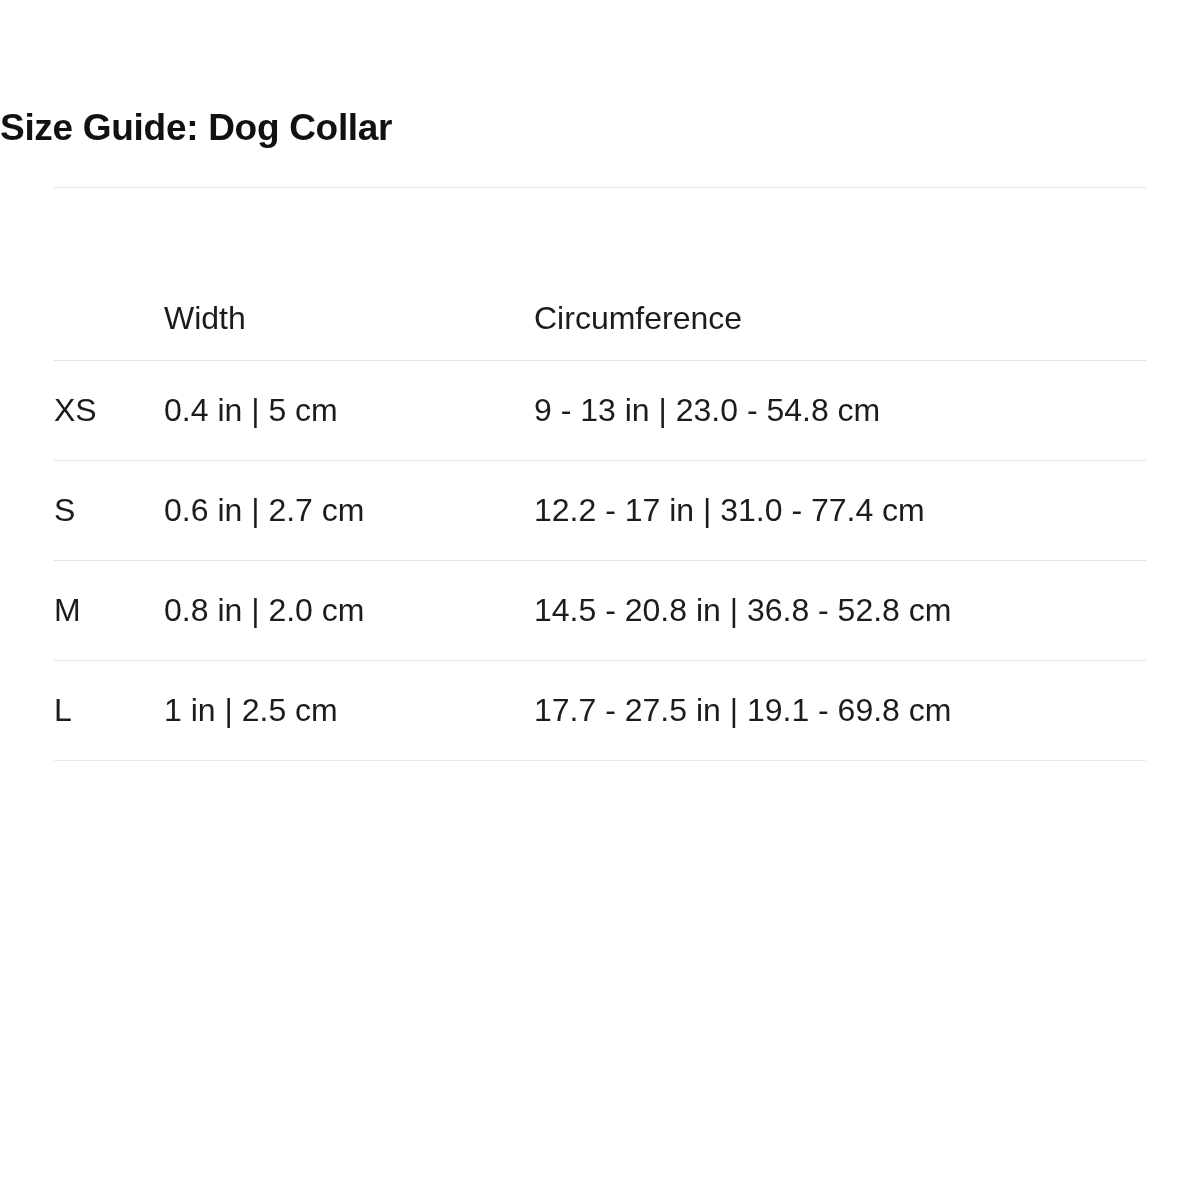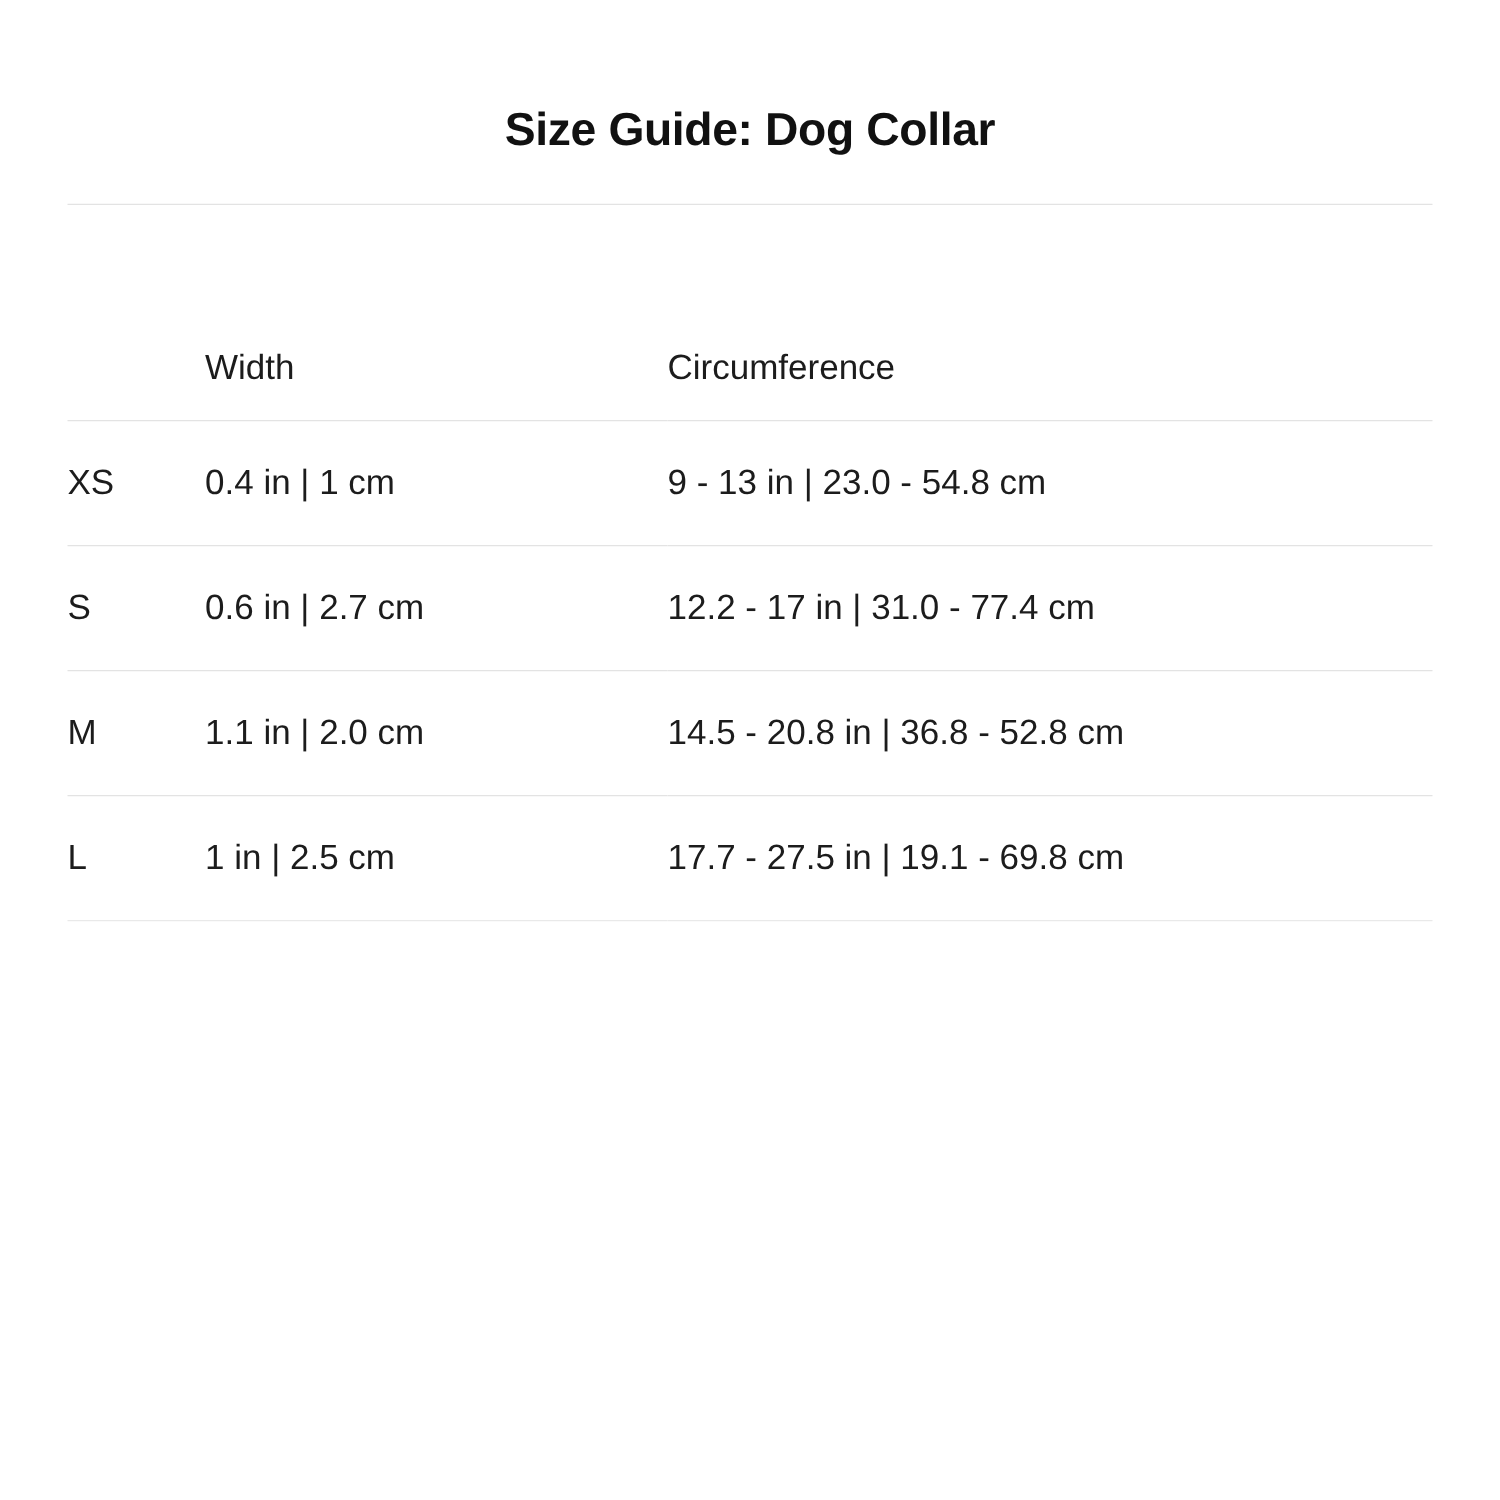--- a/index.html
+++ b/index.html
@@ -14,27 +14,26 @@
     color: #1a1a1a;
     overflow: hidden;
   }
   .page {
     position: relative;
     width: 1200px;
     height: 1200px;
     box-sizing: border-box;
   }
   .title {
-    text-align: center;
     font-size: 37px;
     font-weight: bold;
     letter-spacing: -0.3px;
     color: #111111;
     margin: 0;
-    padding-top: 84px;
+    padding-top: 108px;
     line-height: 1.1;
   }
   .title-rule {
     height: 1px;
     background: #e3e3e3;
     margin: 38px 54px 0 54px;
   }
   .table-wrap {
     margin: 0 54px;
     padding-top: 92px;
@@ -45,21 +44,21 @@
     table-layout: fixed;
   }
   table.size-table col.c-size { width: 110px; }
   table.size-table col.c-width { width: 370px; }
   table.size-table col.c-circ  { width: auto; }
 
   table.size-table th,
   table.size-table td {
     text-align: left;
     font-weight: normal;
-    font-size: 28px;
+    font-size: 32px;
     color: #1c1c1c;
     padding: 0;
     vertical-align: middle;
     line-height: 1;
   }
   table.size-table thead th {
     height: 76px;
     padding-bottom: 4px;
     border-bottom: 1px solid #e3e3e3;
   }
@@ -91,31 +90,31 @@
       <thead>
         <tr>
           <th class="cell-size"></th>
           <th class="cell-pad">Width</th>
           <th class="cell-pad">Circumference</th>
         </tr>
       </thead>
       <tbody>
         <tr>
           <td class="cell-size">XS</td>
-          <td class="cell-pad">0.4 in | 1 cm</td>
+          <td class="cell-pad">0.4 in | 5 cm</td>
           <td class="cell-pad">9 - 13 in | 23.0 - 54.8 cm</td>
         </tr>
         <tr>
           <td class="cell-size">S</td>
           <td class="cell-pad">0.6 in | 2.7 cm</td>
           <td class="cell-pad">12.2 - 17 in | 31.0 - 77.4 cm</td>
         </tr>
         <tr>
           <td class="cell-size">M</td>
-          <td class="cell-pad">1.1 in | 2.0 cm</td>
+          <td class="cell-pad">0.8 in | 2.0 cm</td>
           <td class="cell-pad">14.5 - 20.8 in | 36.8 - 52.8 cm</td>
         </tr>
         <tr>
           <td class="cell-size">L</td>
           <td class="cell-pad">1 in | 2.5 cm</td>
           <td class="cell-pad">17.7 - 27.5 in | 19.1 - 69.8 cm</td>
         </tr>
       </tbody>
     </table>
   </div>

